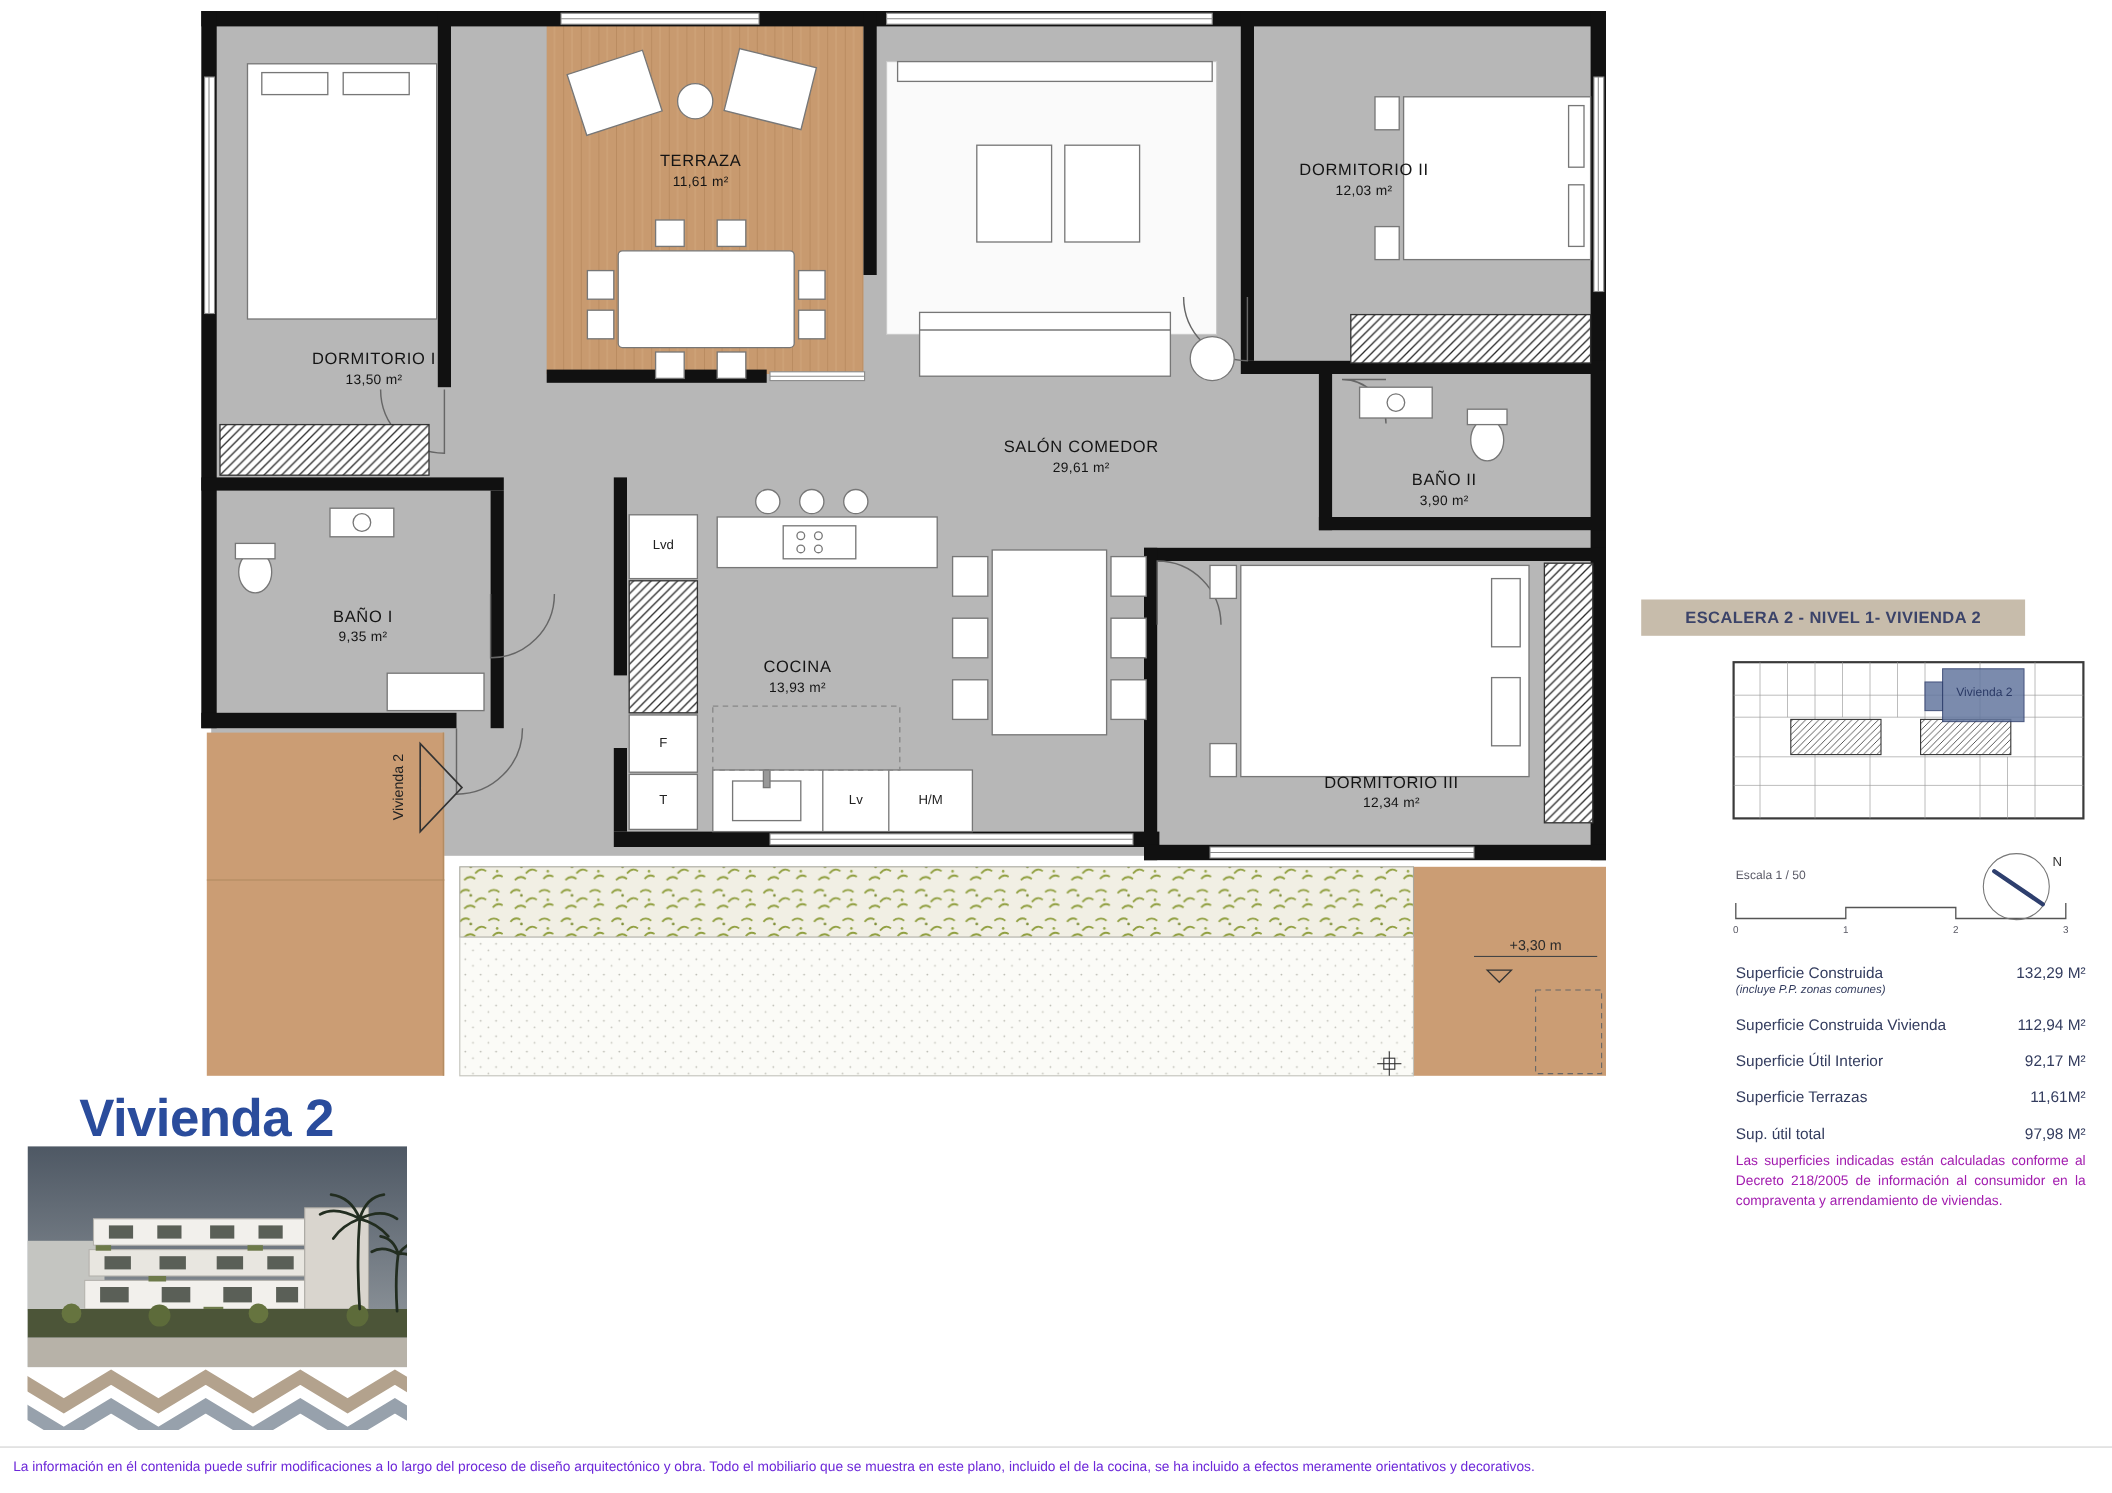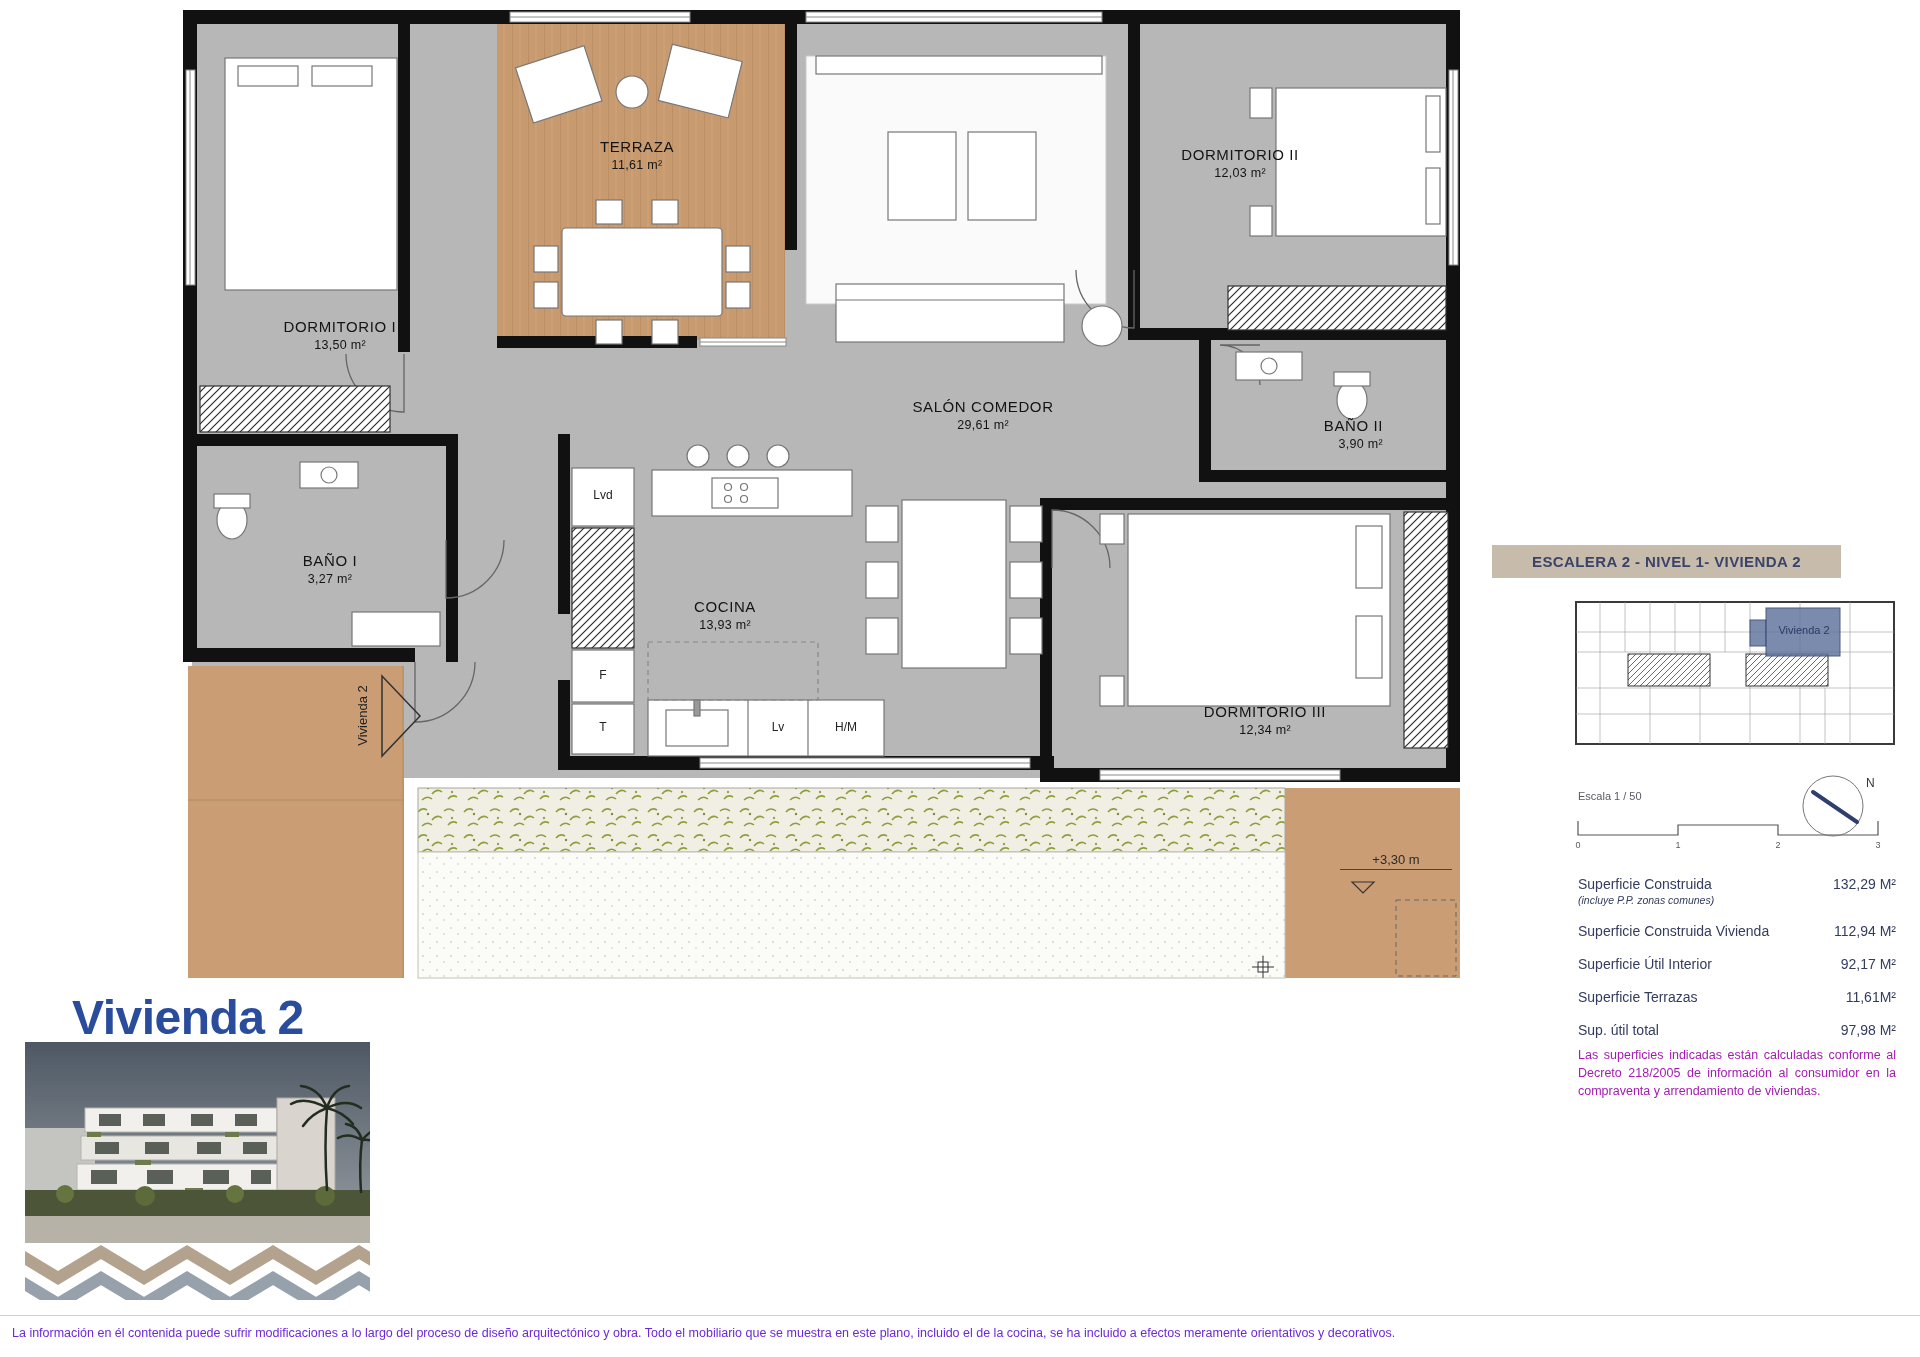--- a/index.html
+++ b/index.html
@@ -228,23 +228,23 @@
   <div class="room-label" style="left:1145px;top:146px;width:190px;">
     <span>DORMITORIO II</span>
     <span class="area">12,03 m²</span>
   </div>
   <div class="room-label" style="left:878px;top:398px;width:210px;">
     <span>SALÓN COMEDOR</span>
     <span class="area">29,61 m²</span>
   </div>
   <div class="room-label" style="left:255px;top:552px;width:150px;">
     <span>BAÑO I</span>
-    <span class="area">3,27 m²</span>
-  </div>
-  <div class="room-label" style="left:1243px;top:417px;width:140px;text-align:right;">
+    <span class="area">9,35 m²</span>
+  </div>
+  <div class="room-label" style="left:1243px;top:428px;width:140px;">
     <span>BAÑO II</span>
     <span class="area">3,90 m²</span>
   </div>
   <div class="room-label" style="left:645px;top:598px;width:160px;">
     <span>COCINA</span>
     <span class="area">13,93 m²</span>
   </div>
   <div class="room-label" style="left:1165px;top:703px;width:200px;">
     <span>DORMITORIO III</span>
     <span class="area">12,34 m²</span>

